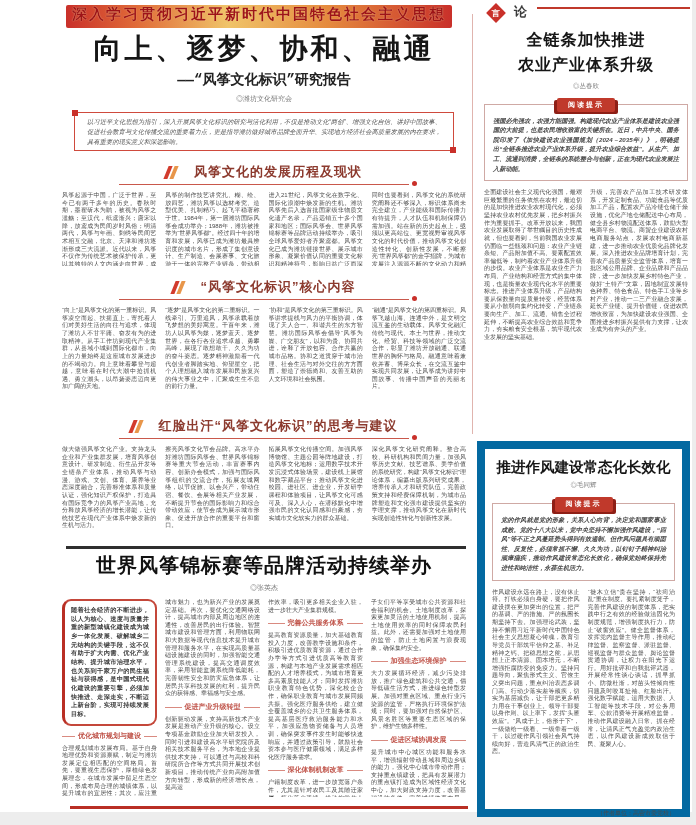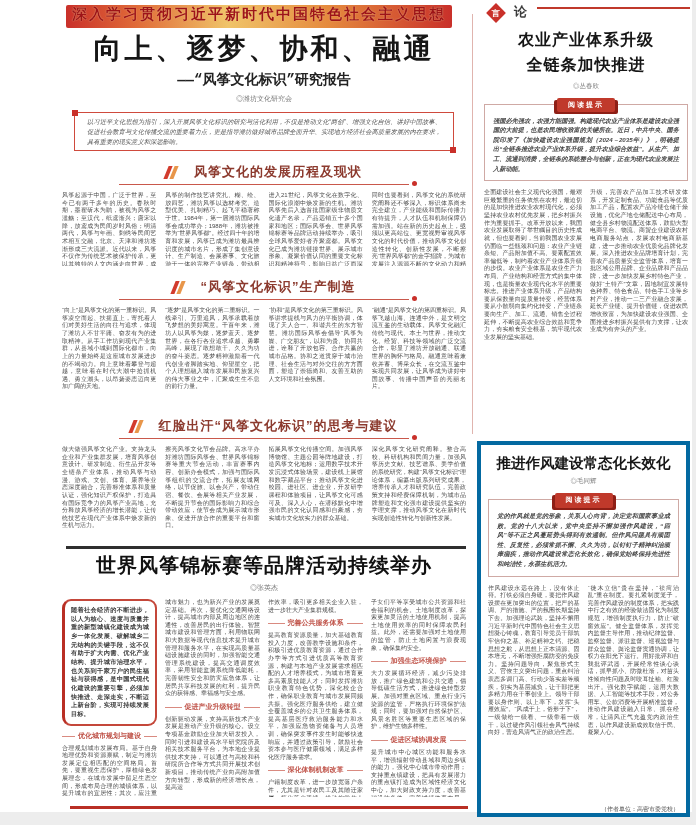--- a/index.html
+++ b/index.html
@@ -52,21 +52,21 @@
   .art1{position:absolute;left:484px;top:28px;width:204px;}
   .a1-title{font-family:"Liberation Serif",serif;font-weight:bold;font-size:16px;letter-spacing:1px;text-align:center;color:#161616;line-height:1.55;}
   .a1-byline{font-size:6.5px;color:#777;text-align:center;margin-top:4px;}
   .tipbox{border:1px solid #cfa9a4;margin-top:13px;position:relative;padding:11px 8px 7px;
     font-size:6.2px;font-style:italic;font-weight:bold;color:#4a4a4a;line-height:1.55;text-align:justify;}
   .tiptag{position:absolute;top:-7px;left:50%;transform:translateX(-50%);background:#c0392b;color:#fff;
     font-size:7px;font-weight:bold;font-style:normal;padding:2px 11px;letter-spacing:2px;border-radius:2px;
     box-shadow:-3px 2px 0 #8e1f16,3px 2px 0 #8e1f16;white-space:nowrap;}
   .a-cols{display:flex;gap:8px;margin-top:8px;height:230px;overflow:hidden;}
   .acol{flex:1;font-size:6px;line-height:1.27;color:#4a4a4a;text-align:justify;overflow:hidden;}
-  .art2{position:absolute;left:477px;top:441px;width:213px;height:376px;border:4px solid #0369a1;background:#fff;box-sizing:border-box;padding:7px 7px 4px;}
+  .art2{position:absolute;left:477px;top:441px;width:213px;height:376px;border:8px solid #0369a1;background:#fff;box-sizing:border-box;padding:7px 7px 4px;}
   .a2-title{font-family:"Liberation Serif",serif;font-weight:bold;font-size:14.5px;text-align:center;color:#161616;margin-top:2px;}
   .a2-byline{font-size:6.5px;color:#777;text-align:center;margin-top:4px;}
   .a2-cols{display:flex;gap:8px;margin-top:8px;height:218px;overflow:hidden;}
   .a2-author{font-size:6px;text-align:right;color:#4a4a4a;margin-top:2px;}
 </style>
 </head>
 <body>
 
 <div class="page">
 
@@ -98,21 +98,21 @@
       <div class="col h1c">风筝的制作技艺讲究扎、糊、绘、放四艺，潍坊风筝以选材考究、造型优美、扎制精巧、起飞平稳著称于世。1984年，第一届潍坊国际风筝会成功举办；1988年，潍坊被推举为“世界风筝都”。经过四十年的培育和发展，风筝已成为潍坊最具辨识度的城市名片，形成了集创意设计、生产制造、会展赛事、文化旅游于一体的完整产业链条，带动相关从业人员数万人。</div>
       <div class="col h1c">进入21世纪，风筝文化在数字化、国际化浪潮中焕发新的生机。潍坊风筝先后入选首批国家级非物质文化遗产名录，产品远销五十多个国家和地区；国际风筝会、世界风筝锦标赛等品牌活动持续举办，吸引全球风筝爱好者齐聚鸢都。风筝文化已成为潍坊链接世界、展示城市形象、凝聚价值认同的重要文化标识和精神符号，影响日益广泛而深远。</div>
       <div class="col h1c">同时也要看到，风筝文化的系统研究阐释还不够深入，标识体系尚未完全建立，产业能级和国际传播力有待提升，人才队伍和机制保障仍需加强。站在新的历史起点上，亟须以更高站位、更宽视野审视风筝文化的时代价值，推动风筝文化创造性转化、创新性发展，不断擦亮“世界风筝都”的金字招牌，为城市发展注入源源不断的文化动力和精神力量。</div>
     </div>
 
     <div class="sec-head">
       <span class="bars">
           <i class="b1"></i>
           <i class="b2"></i>
         </span>
-      <span class="txt">“风筝文化标识”生产制造</span>
+      <span class="txt">“风筝文化标识”核心内容</span>
       <span class="sec-dot"></span>
     </div>
     <div class="cols4">
       <div class="col h2c">“向上”是风筝文化的第一重标识。风筝凌空而起、扶摇直上，寄托着人们对美好生活的向往与追求，体现了潍坊人不甘平庸、奋发有为的进取精神。从手工作坊到现代产业集群，从县域小城到国际化都市，向上的力量始终是这座城市发展进步的不竭动力。向上意味着攀登与超越，意味着在时代大潮中抢抓机遇、勇立潮头，以昂扬姿态迈向更加广阔的天地。</div>
       <div class="col h2c">“逐梦”是风筝文化的第二重标识。一线牵引、万里追风，风筝承载着放飞梦想的美好寓意。千百年来，潍坊人以风筝为媒，逐梦蓝天、逐梦世界，在各行各业追求卓越、勇攀高峰，展现了敢想敢干、久久为功的奋斗姿态。逐梦精神激励着一代代创业者脚踏实地、仰望星空，把个人理想融入城市发展和民族复兴的伟大事业之中，汇聚成生生不息的前行力量。</div>
       <div class="col h2c">“协和”是风筝文化的第三重标识。风筝讲求提线与风力的平衡协调，体现了天人合一、和谐共生的东方智慧。潍坊国际风筝会倡导“风筝为媒、广交朋友”，以和为贵、协同共进，诠释了开放包容、合作共赢的城市品格。协和之道贯穿于城市治理、社会生活与对外交往的方方面面，塑造了崇德尚和、友善互助的人文环境和社会氛围。</div>
       <div class="col h2c">“融通”是风筝文化的第四重标识。风筝飞越山海、连通中外，是文明交流互鉴的生动载体。风筝文化融汇传统与现代、本土与世界，推动文化、经贸、科技等领域的广泛交流合作，彰显了潍坊开放融通、联通世界的胸怀与格局。融通意味着兼收并蓄、博采众长，在交流互鉴中实现共同发展，让风筝成为讲好中国故事、传播中国声音的亮丽名片。</div>
     </div>
 
     <div class="sec-head">
@@ -194,22 +194,22 @@
 
   <div class="op-head">
     <span class="badge">
         <span>言</span>
       </span>
     <span class="op-label">论</span>
     <span class="op-line"></span>
   </div>
 
   <div class="art1">
+    <div class="a1-title">全链条加快推进</div>
     <div class="a1-title">农业产业体系升级</div>
-    <div class="a1-title">全链条加快推进</div>
     <div class="a1-byline">◎丛春欣</div>
     <div class="tipbox">
       <span class="tiptag">阅读提示</span>
       <span>强国必先强农，农强方能国强。构建现代农业产业体系是建设农业强国的大前提，也是农民增收致富的关键所在。近日，中共中央、国务院印发了《加快建设农业强国规划（2024－2035年）》，明确提出“全链条推进农业产业体系升级，提升农业综合效益”。从生产、加工、流通到消费，全链条的系统整合与创新，正在为现代农业发展注入新动能。</span>
     </div>
     <div class="a-cols">
       <div class="acol">全面建设社会主义现代化强国，最艰巨最繁重的任务依然在农村，最迫切的是加快推进农业农村现代化，必须坚持农业农村优先发展，把乡村振兴作为重要抓手。改革开放以来，我国农业发展取得了举世瞩目的历史性成就，但也要看到，当前我国农业发展仍面临一些瓶颈和问题：农业产业链条短、产品附加值不高、要素配置效率偏低等，制约着农业产业体系升级的步伐。农业产业体系是农业生产力布局、产业结构和经营方式的集中体现，也是衡量农业现代化水平的重要标志。推进产业体系升级，产品结构要从保数量向提质量转变，经营体系要从小散弱向集约化转变，产业链条要向生产、加工、流通、销售全过程延伸，不断提高农业综合效益和竞争力，夯实粮食安全根基，筑牢现代农业发展的坚实基础。</div>
       <div class="acol">升级，完善农产品加工技术研发体系，开发定制食品、功能食品等优质加工产品，配置农产品冷链仓储干燥设施，优化产地仓储配送中心布局，健全县乡村物流配送体系，鼓励大型电商平台、物流、商贸企业建设农村电商服务站点，发展农村电商新基建，进一步推动农业优质化品牌化发展。深入推进农业品牌培育计划，完善农产品质量安全监管体系，培育一批区域公用品牌、企业品牌和产品品牌，进一步加快发展乡村特色产业，做好“土特产”文章，因地制宜发展特色种养、特色食品、特色手工业等乡村产业，推动一二三产业融合发展，延长产业链、提升价值链，促进农民增收致富，为加快建设农业强国、全面推进乡村振兴提供有力支撑，让农业成为有奔头的产业。</div>
     </div>
   </div>

